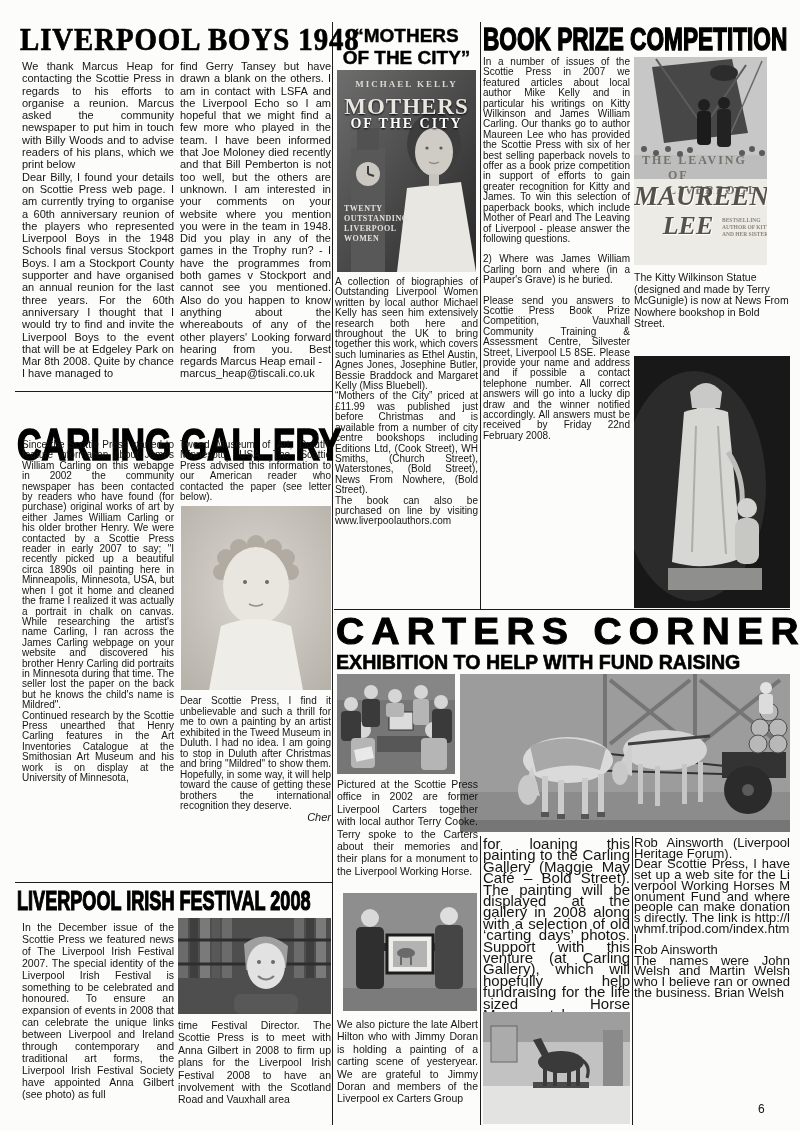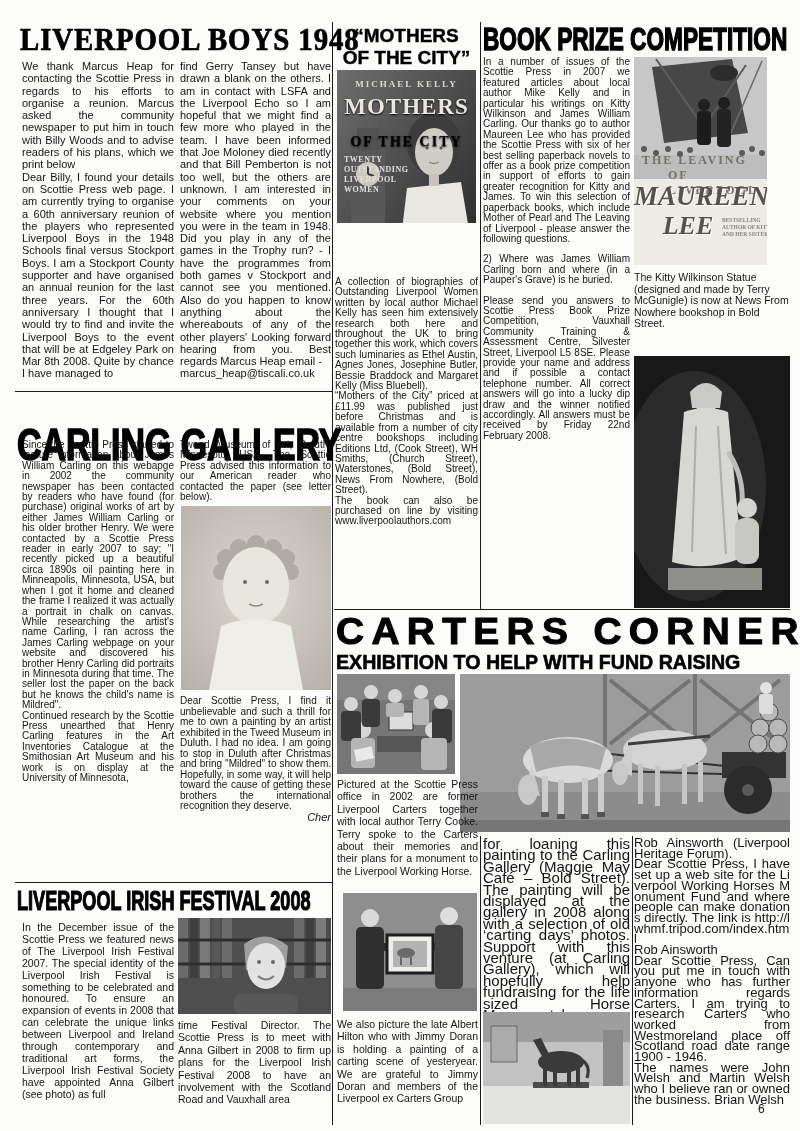--- a/index.html
+++ b/index.html
@@ -28,21 +28,21 @@
   .letter{font-size:10px;line-height:10.5px;}
   .sig{text-align:right;font-style:italic;font-size:11px;margin-top:2px;}
   .brk{word-break:break-all;}
   
   .ph{position:absolute;overflow:hidden;background:#888;}
   .ph svg{display:block;}
   
   .ov{position:absolute;left:0;width:100%;text-align:center;pointer-events:none;}
   .mc-author{top:9px;font:700 9px "Liberation Serif",serif;letter-spacing:2px;color:#ddd9d2;}
   .mc-t1{top:24px;font:700 23px "Liberation Serif",serif;letter-spacing:1px;color:#eae7e1;text-shadow:0 1px 2px #000;}
-  .mc-t2{top:64px;font:700 14px "Liberation Serif",serif;letter-spacing:2px;color:#000000;text-shadow:0 1px 2px #000;text-align:center;}
+  .mc-t2{top:46px;font:700 14px "Liberation Serif",serif;letter-spacing:2px;color:#ffffff;text-shadow:0 1px 2px #000;text-align:center;}
   .mc-tag{bottom:28px;left:7px;width:80px;text-align:left;font:700 8px "Liberation Serif",serif;color:#e3e0da;line-height:10px;letter-spacing:.5px;}
   
   .lc-t1{top:96px;left:8px;width:auto;text-align:left;font:700 12px "Liberation Serif",serif;letter-spacing:2px;color:#75726a;}
   .lc-t2{top:111px;left:34px;width:auto;text-align:left;font:700 12px "Liberation Serif",serif;letter-spacing:2px;color:#75726a;}
   .lc-a1{top:124px;font:700 italic 27px "Liberation Serif",serif;color:#55524b;text-shadow:1px 1px 0 #fff;}
   .lc-a2{top:154px;left:24px;width:60px;font:700 italic 26px "Liberation Serif",serif;color:#55524b;text-shadow:1px 1px 0 #fff;}
   .lc-note{top:160px;left:88px;width:62px;text-align:left;font:700 5.5px "Liberation Serif",serif;color:#8a867e;line-height:7px;}
   #pageno{position:absolute;left:758px;top:1102px;font-size:12px;color:#111;}
 </style>
 </head>
@@ -65,21 +65,21 @@
 </div>
 <div class="txt t11" style="left:180px;top:60px;width:151px;">
   <p>find Gerry Tansey but have drawn a blank on the others. I am in contact with LSFA and the Liverpool Echo so I am hopeful that we might find a few more who played in the team. I have been informed that Joe Moloney died recently and that Bill Pemberton is not too well, but the others are unknown. I am interested in your comments on your website where you mention you were in the team in 1948. Did you play in any of the games in the Trophy run? - I have the programmes from both games v Stockport and cannot see you mentioned. Also do you happen to know anything about the whereabouts of any of the other players' Looking forward hearing from you. Best regards Marcus Heap email -</p>
   <p class="brk">marcus_heap@tiscali.co.uk</p>
 </div>
 
 <div class="abs" id="mothers-title" style="left:334px;top:25px;width:145px;">
   <div>“MOTHERS</div>
   <div>OF THE CITY”</div>
 </div>
-<div class="ph" style="left:337px;top:70px;width:139px;height:153px;">
+<div class="ph" style="left:337px;top:70px;width:139px;height:202px;">
   <svg width="139" height="202" viewBox="0 0 139 202">
     <defs>
       <linearGradient id="mcbg" x1="0" y1="0" x2="1" y2="1">
         <stop offset="0" stop-color="#6e6e6e"></stop>
           <stop offset="1" stop-color="#272727"></stop>
       </linearGradient>
     </defs>
     <rect width="139" height="202" fill="url(#mcbg)"></rect>
     <rect x="14" y="78" width="34" height="124" fill="#585858"></rect>
     <rect x="20" y="58" width="22" height="22" fill="#515151"></rect>
@@ -341,21 +341,20 @@
     </g>
     <path d="M60 46 L50 28 L58 26 L66 42 Z" fill="#3a3a3a"></path>
     <path d="M99 48 Q108 54 104 66" stroke="#3a3a3a" stroke-width="3" fill="none"></path>
     <rect x="120" y="18" width="20" height="56" fill="#8a8a8a"></rect>
   </svg>
 </div>
 <div class="txt" style="left:634px;top:838px;width:156px;font-size:13px;line-height:10.7px;">
   <p>Rob Ainsworth (Liverpool Heritage Forum).</p>
   <p class="brk">Dear Scottie Press, I have set up a web site for the Liverpool Working Horses Monument Fund and where people can make donations directly.  The link is http://lwhmf.tripod.com/index.html</p>
   <p>Rob Ainsworth</p>
-  <p>Dear Scottie Press, Can you put me in touch with anyone who has further information regards Carters. I am trying to research Carters who worked from Westmoreland place off Scotland road date range 1900 - 1946.</p>
   <p>The names were John Welsh and Martin Welsh who I believe ran or owned the business. Brian Welsh</p>
 </div>
 
 <div class="abs" id="irish-title" style="left:17px;top:886px;">
   <span class="cond">LIVERPOOL IRISH FESTIVAL 2008</span>
 </div>
 <div class="txt" style="left:22px;top:922px;width:152px;font-size:10.5px;line-height:11.9px;">
   <p>In the December issue of the Scottie Press we featured news of The Liverpool Irish Festival 2007. The special identity of the Liverpool Irish Festival is something to be celebrated and honoured. To ensure an expansion of events in 2008 that can celebrate the unique links between Liverpool and Ireland through contemporary and traditional art forms, the Liverpool Irish Festival Society have appointed Anna Gilbert (see photo) as full</p>
 </div>
 <div class="ph" style="left:178px;top:918px;width:153px;height:96px;">

